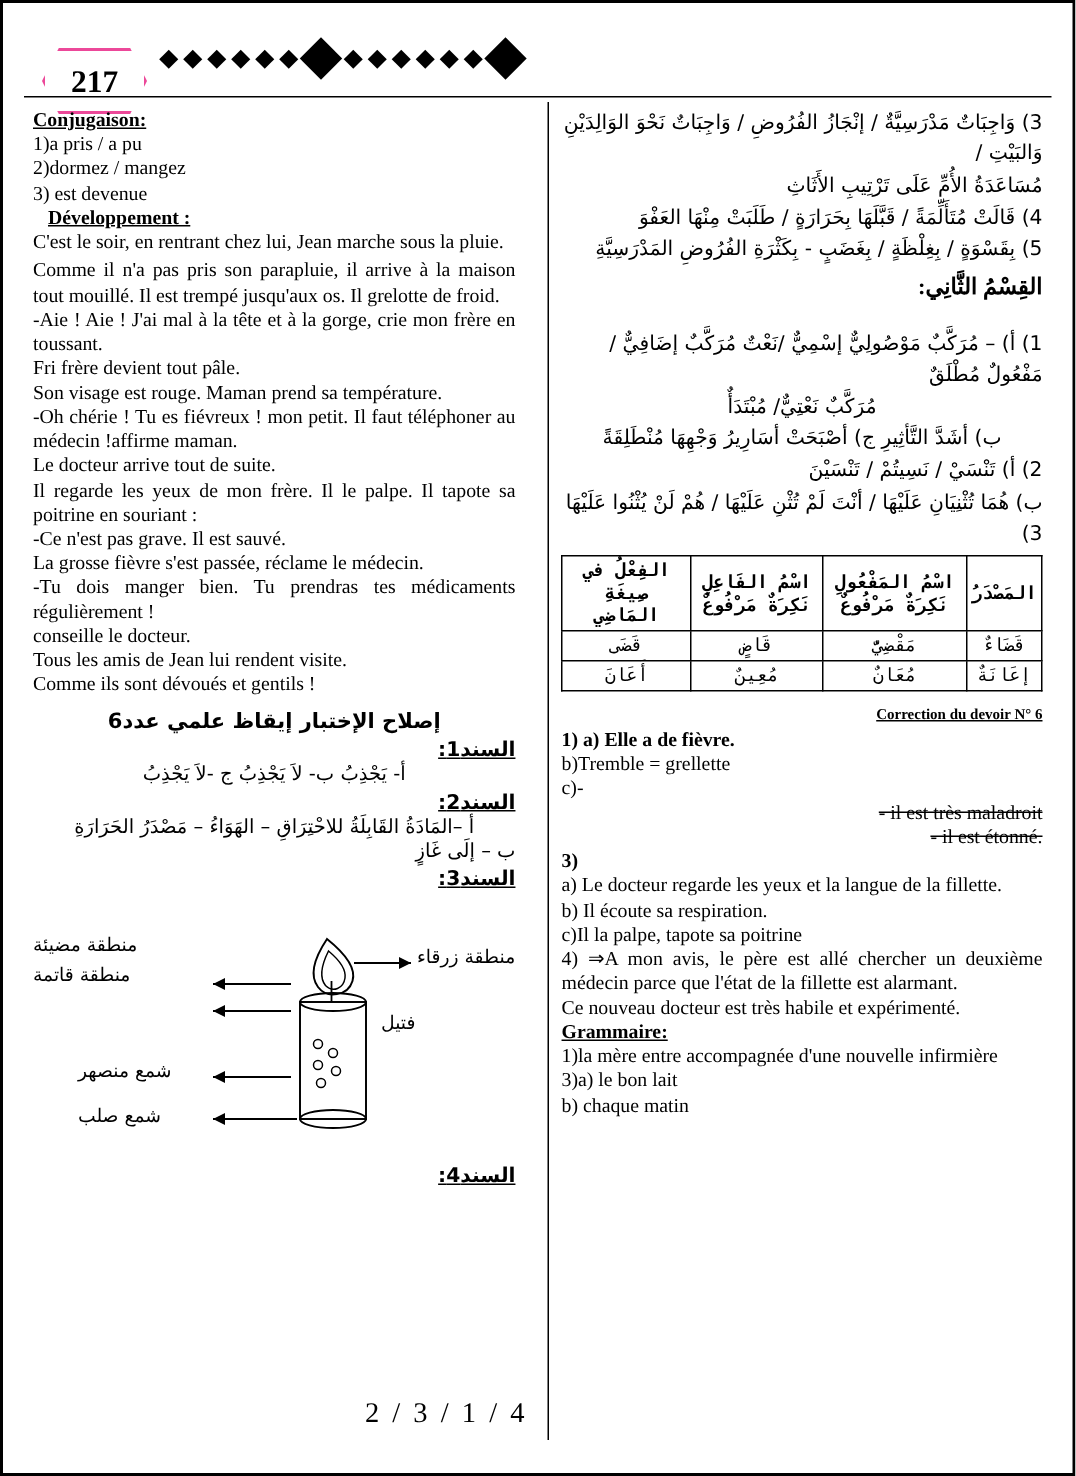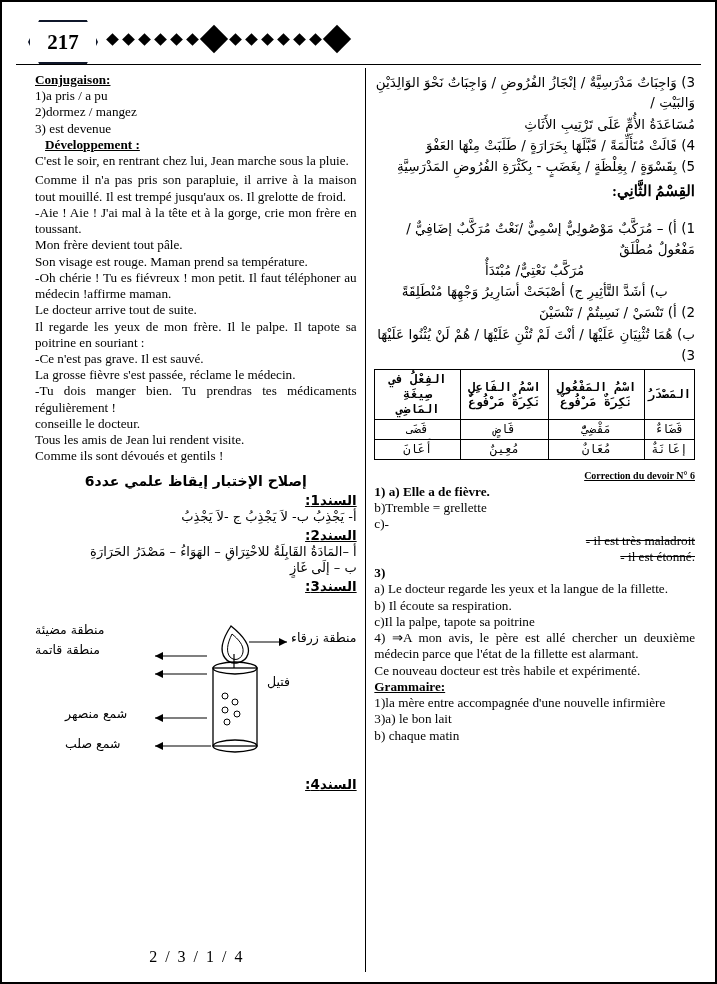--- a/index.html
+++ b/index.html
@@ -14,26 +14,26 @@
   .page{
     position:absolute;inset:0;
     border:2px solid #000;
     box-sizing:border-box;
   }
   
   .header{
     position:absolute;top:14px;left:14px;right:14px;height:46px;
   }
   .page-num{
-    position:absolute;left:12px;top:4px;
+    position:absolute;left:12px;top:16px;
     width:70px;height:44px;
     display:flex;align-items:center;justify-content:center;
     font-size:21px;font-weight:bold;
     clip-path:polygon(16% 0,84% 0,100% 50%,84% 100%,16% 100%,0 50%);
-    border:2px solid #0f172a;
+    border:2px solid #ec4899;
     box-sizing:border-box;
     font-family:Liberation Serif, serif;
   }
   .diamonds{
     position:absolute;left:92px;top:8px;right:180px;height:30px;
     display:flex;align-items:center;gap:7px;
   }
   .dia{width:9px;height:9px;background:#000;transform:rotate(45deg);}
   .dia.big{width:20px;height:20px;}
   .header-title{
@@ -44,23 +44,22 @@
   }
   .hr-top{
     position:absolute;left:14px;right:14px;top:62px;
     border-bottom:1.5px solid #000;
   }
   
   .columns{
     position:absolute;top:66px;left:14px;right:14px;bottom:10px;
   }
   .col{
-    position:absolute;top:0;bottom:0;
+    position:absolute;top:0;bottom:12px;
     box-sizing:border-box;
-    margin-left:13px;
   }
   .col-left{left:0;width:49%;padding:4px 8px 0 6px;}
   .col-right{right:0;width:49%;padding:4px 6px 0 8px;
     border-left:1.5px solid #000;}
   .fr{font-size:13.2px;line-height:1.23;text-align:justify;}
   .fr p{margin:0;}
   .u{text-decoration:underline;}
   .b{font-weight:bold;}
   .ar{
     direction:rtl;text-align:right;
@@ -93,35 +92,35 @@
     direction:rtl;font-family:"DejaVu Sans", sans-serif;
     margin-top:8px;margin-bottom:2px;
   }
   .sci-label{
     direction:rtl;text-align:right;font-weight:bold;
     font-family:"DejaVu Sans", sans-serif;font-size:13.5px;
     text-decoration:underline;
     margin-top:3px;
   }
   .sci-line{
-    direction:rtl;
+    direction:rtl;text-align:center;
     font-family:"DejaVu Sans", sans-serif;font-size:13px;
     margin-top:1px;
   }
   .sci-line.right{text-align:right;}
   .diagram{position:relative;height:175px;margin-top:4px;}
   .diagram svg{position:absolute;left:0;top:0;}
   .dlabel{
     position:absolute;direction:rtl;
     font-family:"DejaVu Sans", sans-serif;font-size:12.5px;
     white-space:nowrap;
   }
   .footer-nums{
     position:absolute;bottom:6px;left:0;right:0;
-    text-align:center;font-size:16px;letter-spacing:2px;
+    text-align:right;font-size:19px;letter-spacing:2px;
   }
   
   .corr-title{
     text-align:right;font-weight:bold;font-size:10px;
     text-decoration:underline;margin:10px 0 3px 0;
     font-family:"Liberation Serif", serif;
   }
   .strike{text-decoration:line-through;}
 </style>
 </head>
@@ -155,21 +154,21 @@
     <div class="col col-left">
       <div class="fr">
         <p class="u b">Conjugaison:</p>
         <p>1)a pris / a pu</p>
         <p>2)dormez / mangez</p>
         <p>3) est devenue</p>
         <p class="u b" style="text-indent:10px">Développement :</p>
         <p>C'est le soir, en rentrant chez lui, Jean marche sous la pluie.</p>
         <p style="margin-top:3px">Comme il n'a pas pris son parapluie, il arrive à la maison tout mouillé. Il est trempé jusqu'aux os. Il grelotte de froid.</p>
         <p>-Aie ! Aie ! J'ai mal à la tête et à la gorge, crie mon frère en toussant.</p>
-        <p>Mon frère devient tout pâle.</p>
+        <p>Fri frère devient tout pâle.</p>
         <p>Son visage est rouge. Maman prend sa température.</p>
         <p>-Oh chérie ! Tu es fiévreux ! mon petit. Il faut téléphoner au médecin !affirme maman.</p>
         <p>Le docteur arrive tout de suite.</p>
         <p>Il regarde les yeux de mon frère. Il le palpe. Il tapote sa poitrine en souriant :</p>
         <p>-Ce n'est pas grave. Il est sauvé.</p>
         <p>La grosse fièvre s'est passée, réclame le médecin.</p>
         <p>-Tu dois manger bien. Tu prendras tes médicaments régulièrement !</p>
         <p>conseille le docteur.</p>
         <p>Tous les amis de Jean lui rendent visite.</p>
         <p>Comme ils sont dévoués et gentils !</p>

